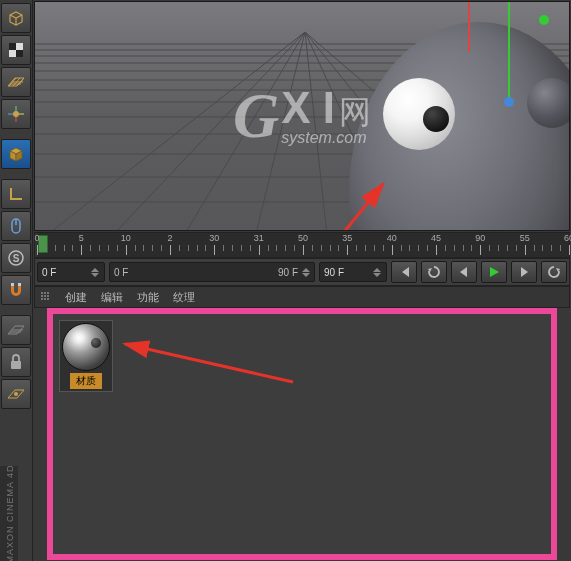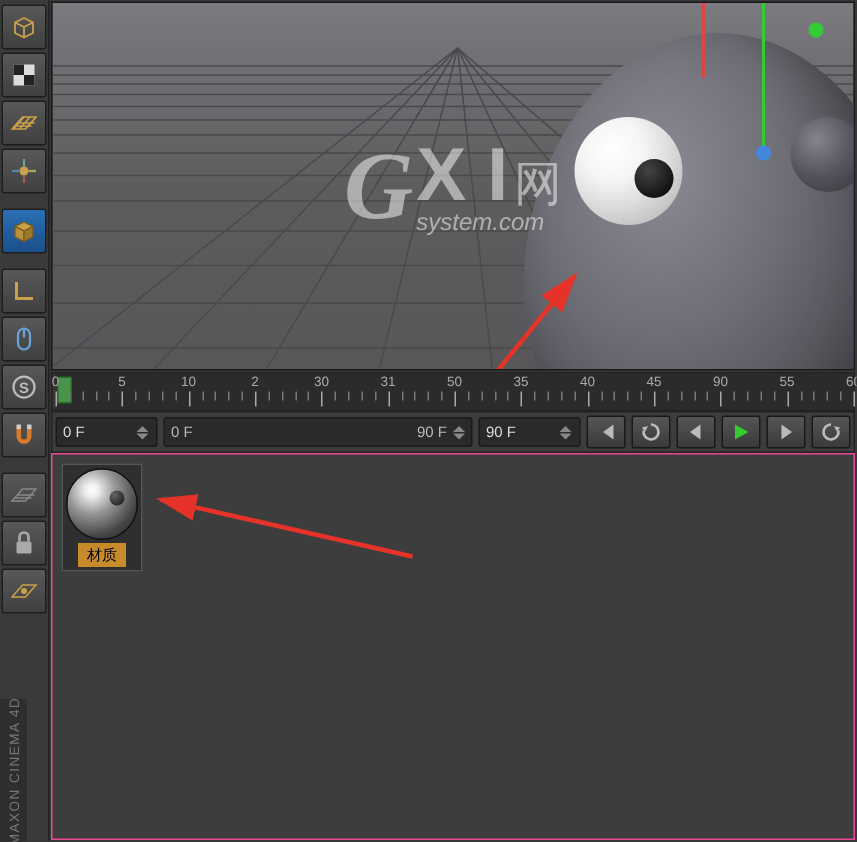--- a/index.html
+++ b/index.html
@@ -21,32 +21,32 @@
 .num-field .spin{margin-left:auto;width:9px;height:14px;display:flex;flex-direction:column;justify-content:center;gap:0}
 .spin .up,.spin .dn{width:0;height:0;border-left:4px solid transparent;border-right:4px solid transparent}
 .spin .up{border-bottom:4px solid #888;margin-bottom:1px}
 .spin .dn{border-top:4px solid #888}
 .slider{flex:1;height:18px;background:#2a2a2a;border:1px solid #1a1a1a;border-radius:2px;position:relative;display:flex;align-items:center;padding:0 4px;color:#bbb;font-size:10px}
 .play-btn{width:24px;height:20px;background:linear-gradient(#555,#3a3a3a);border:1px solid #1a1a1a;border-radius:2px;display:flex;align-items:center;justify-content:center}
 .play-btn svg{width:14px;height:14px}
 .mat-menubar{height:20px;background:#353535;display:flex;align-items:center;gap:14px;padding-left:6px;margin:0 1px;border:1px solid #222;color:#bbb}
 .mat-menubar .grip{width:10px;height:10px;display:grid;grid-template-columns:repeat(3,2px);grid-template-rows:repeat(3,2px);gap:1px}
 .mat-menubar .grip span{background:#777}
-.mat-panel{flex:1;background:#3d3d3d;margin:0 1px 1px;border:1px solid #ec4899;display:flex;align-items:flex-start;padding:6px;position:relative}
+.mat-panel{flex:1;background:#3d3d3d;margin:0 14px 1px;border:6px solid #ec4899;display:flex;align-items:flex-start;padding:6px;position:relative}
 .mat-ball{width:46px;height:46px;border-radius:50%;background:radial-gradient(circle at 35% 30%,#fff 0%,#eee 10%,#999 35%,#444 70%,#222 100%);border:1px solid #111;position:relative}
 .mat-ball::after{content:"";position:absolute;width:10px;height:10px;border-radius:50%;background:radial-gradient(circle at 30% 30%,#666,#111);right:8px;top:14px}
 .mat-item{display:flex;flex-direction:column;align-items:center;gap:2px;background:#2f2f2f;padding:2px;border:1px solid #555}
 .mat-label{background:#c88b2a;color:#000;font-size:10px;padding:1px 6px}
 .vert-text{position:absolute;left:0;bottom:0;width:18px;height:95px;background:#2e2e2e;display:flex;align-items:center;justify-content:center}
 .vert-text span{transform:rotate(-90deg);white-space:nowrap;font-size:9px;color:#777;letter-spacing:1px}
 .arrow{position:absolute;pointer-events:none}
 .watermark{position:absolute;left:50%;top:50%;transform:translate(-50%,-50%);display:flex;align-items:center;gap:2px;opacity:0.5;pointer-events:none}
 .watermark .g{font-size:64px;font-weight:bold;color:#fff;font-style:italic;font-family:Georgia,serif}
 .watermark .rest{display:flex;flex-direction:column;line-height:1}
-.watermark .xi{font-size:50px;font-weight:bold;color:#fff}
+.watermark .xi{font-size:44px;font-weight:bold;color:#fff}
 .watermark .wang{font-size:32px;color:#fff;margin-left:4px}
 .watermark .sys{font-size:16px;color:#fff;font-style:italic}
 .egg{position:absolute;right:-40px;top:20px;width:260px;height:310px;border-radius:50% 50% 48% 48%/55% 55% 45% 45%;background:radial-gradient(ellipse at 35% 30%,#8a8a92 0%,#6e6e76 35%,#55555c 60%,#3a3a40 100%);box-shadow:inset -20px -20px 40px rgba(0,0,0,0.35)}
 .eye{position:absolute;border-radius:50%;background:radial-gradient(circle at 35% 30%,#fff 0%,#f5f5f5 30%,#ddd 55%,#aaa 100%)}
 .eye.l{width:72px;height:72px;left:34px;top:56px}
 .eye .pupil{position:absolute;border-radius:50%;background:radial-gradient(circle at 35% 30%,#444,#000);width:26px;height:26px;right:6px;top:28px}
 .small-sphere{position:absolute;width:50px;height:50px;border-radius:50%;background:radial-gradient(circle at 35% 30%,#84848c,#54545c,#34343a);right:-8px;top:76px}
 .menu-item{cursor:default}
 </style>
 </head>
@@ -342,20 +342,37 @@
           </svg>
         </div>
       <div class="play-btn">
           <svg viewBox="0 0 14 14">
             <path d="M7 2a5 5 0 1 0 4.9 4" fill="none" stroke="#bbb" stroke-width="1.8"></path>
             <path d="M13 4l-2 3-2-4z" fill="#bbb"></path>
           </svg>
         </div>
     </div>
 
+    <div class="mat-menubar">
+      <div class="grip">
+          <span></span>
+          <span></span>
+          <span></span>
+          <span></span>
+          <span></span>
+          <span></span>
+          <span></span>
+          <span></span>
+          <span></span>
+        </div>
+      <span class="menu-item">创建</span>
+      <span class="menu-item">编辑</span>
+      <span class="menu-item">功能</span>
+      <span class="menu-item">纹理</span>
+    </div>
 
     <div class="mat-panel">
       <div class="mat-item">
         <div class="mat-ball"></div>
         <div class="mat-label">材质</div>
       </div>
       <svg class="arrow" style="left:0;top:0;width:100%;height:100%">
         <defs>
             <marker id="ah2" markerWidth="10" markerHeight="10" refX="8" refY="3" orient="auto">
               <path d="M0 0L9 3L0 6z" fill="#e5332a"></path>

